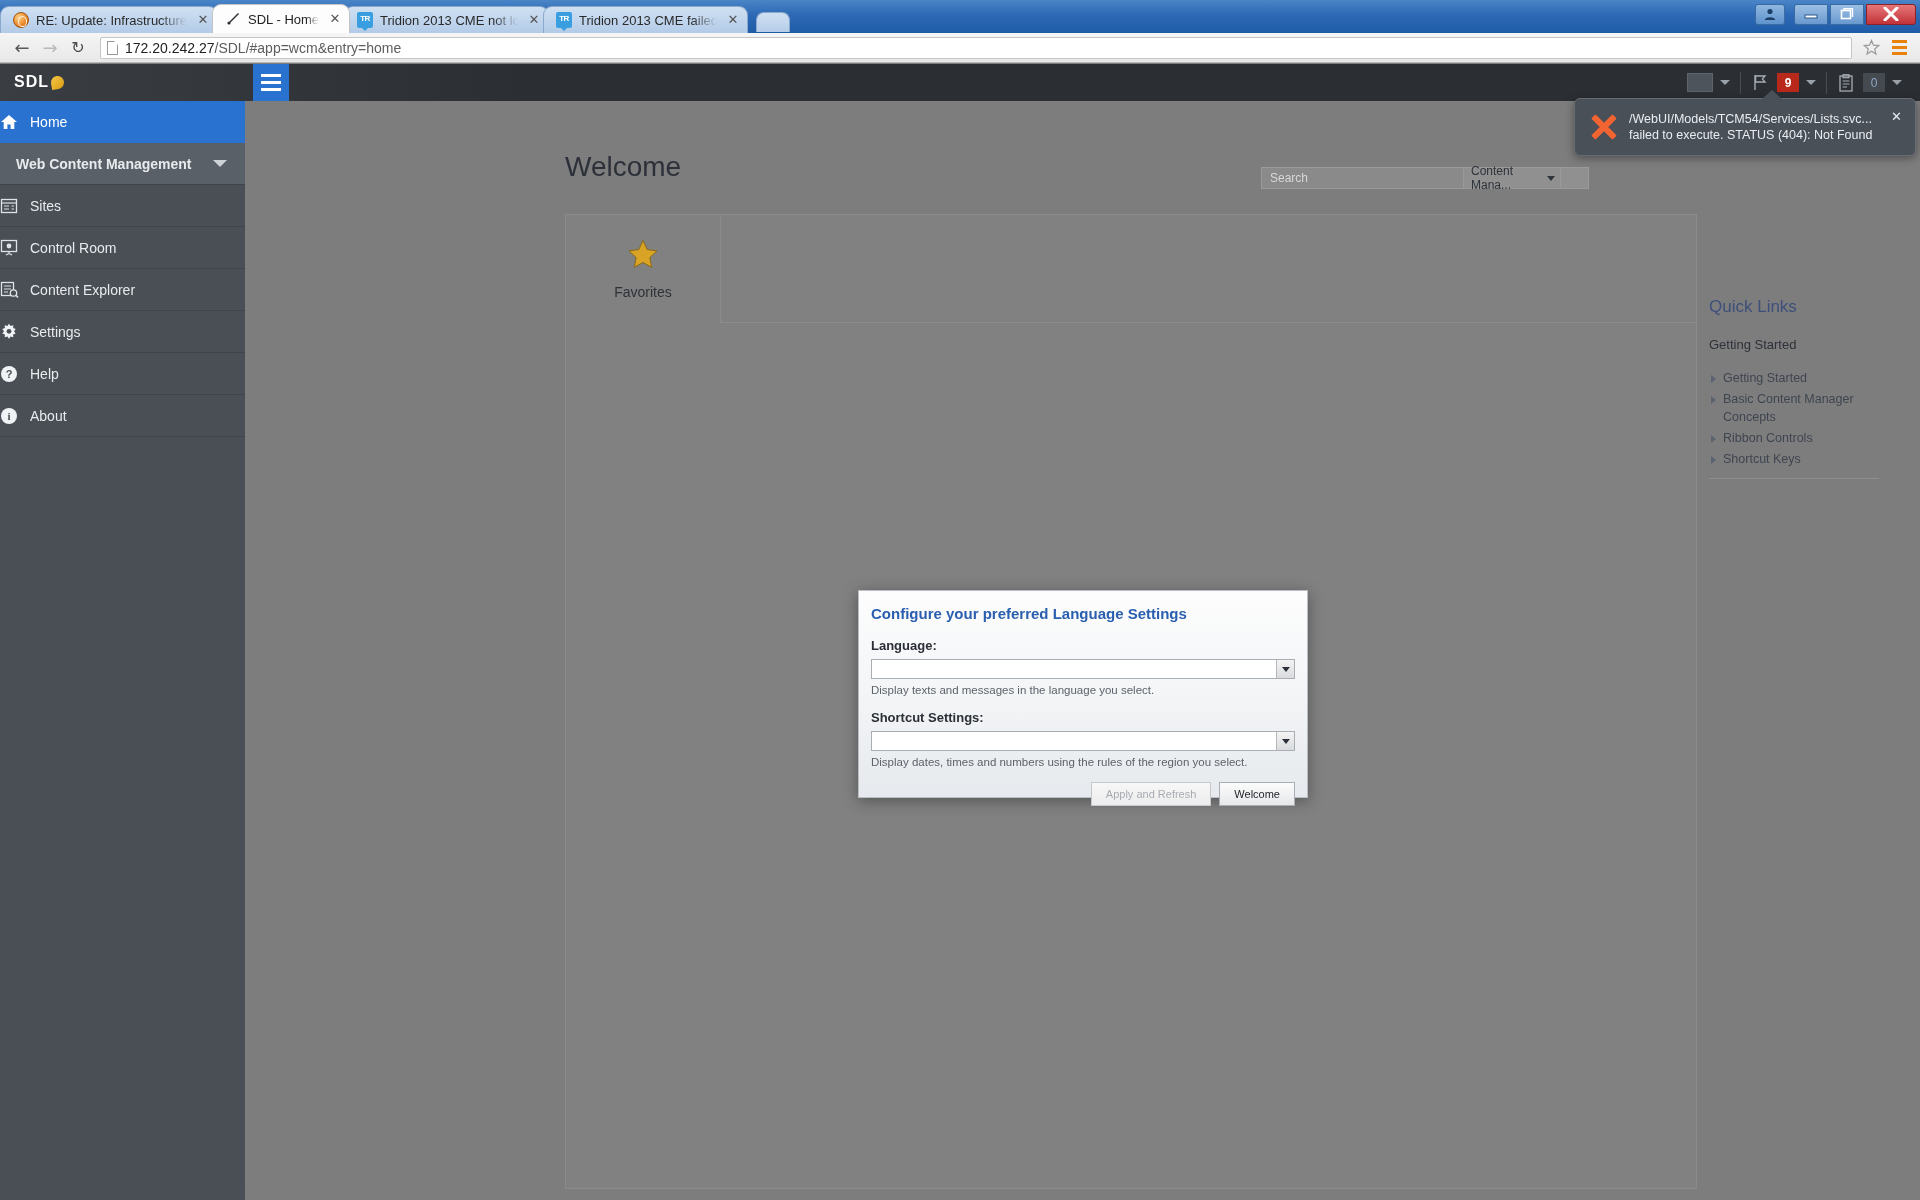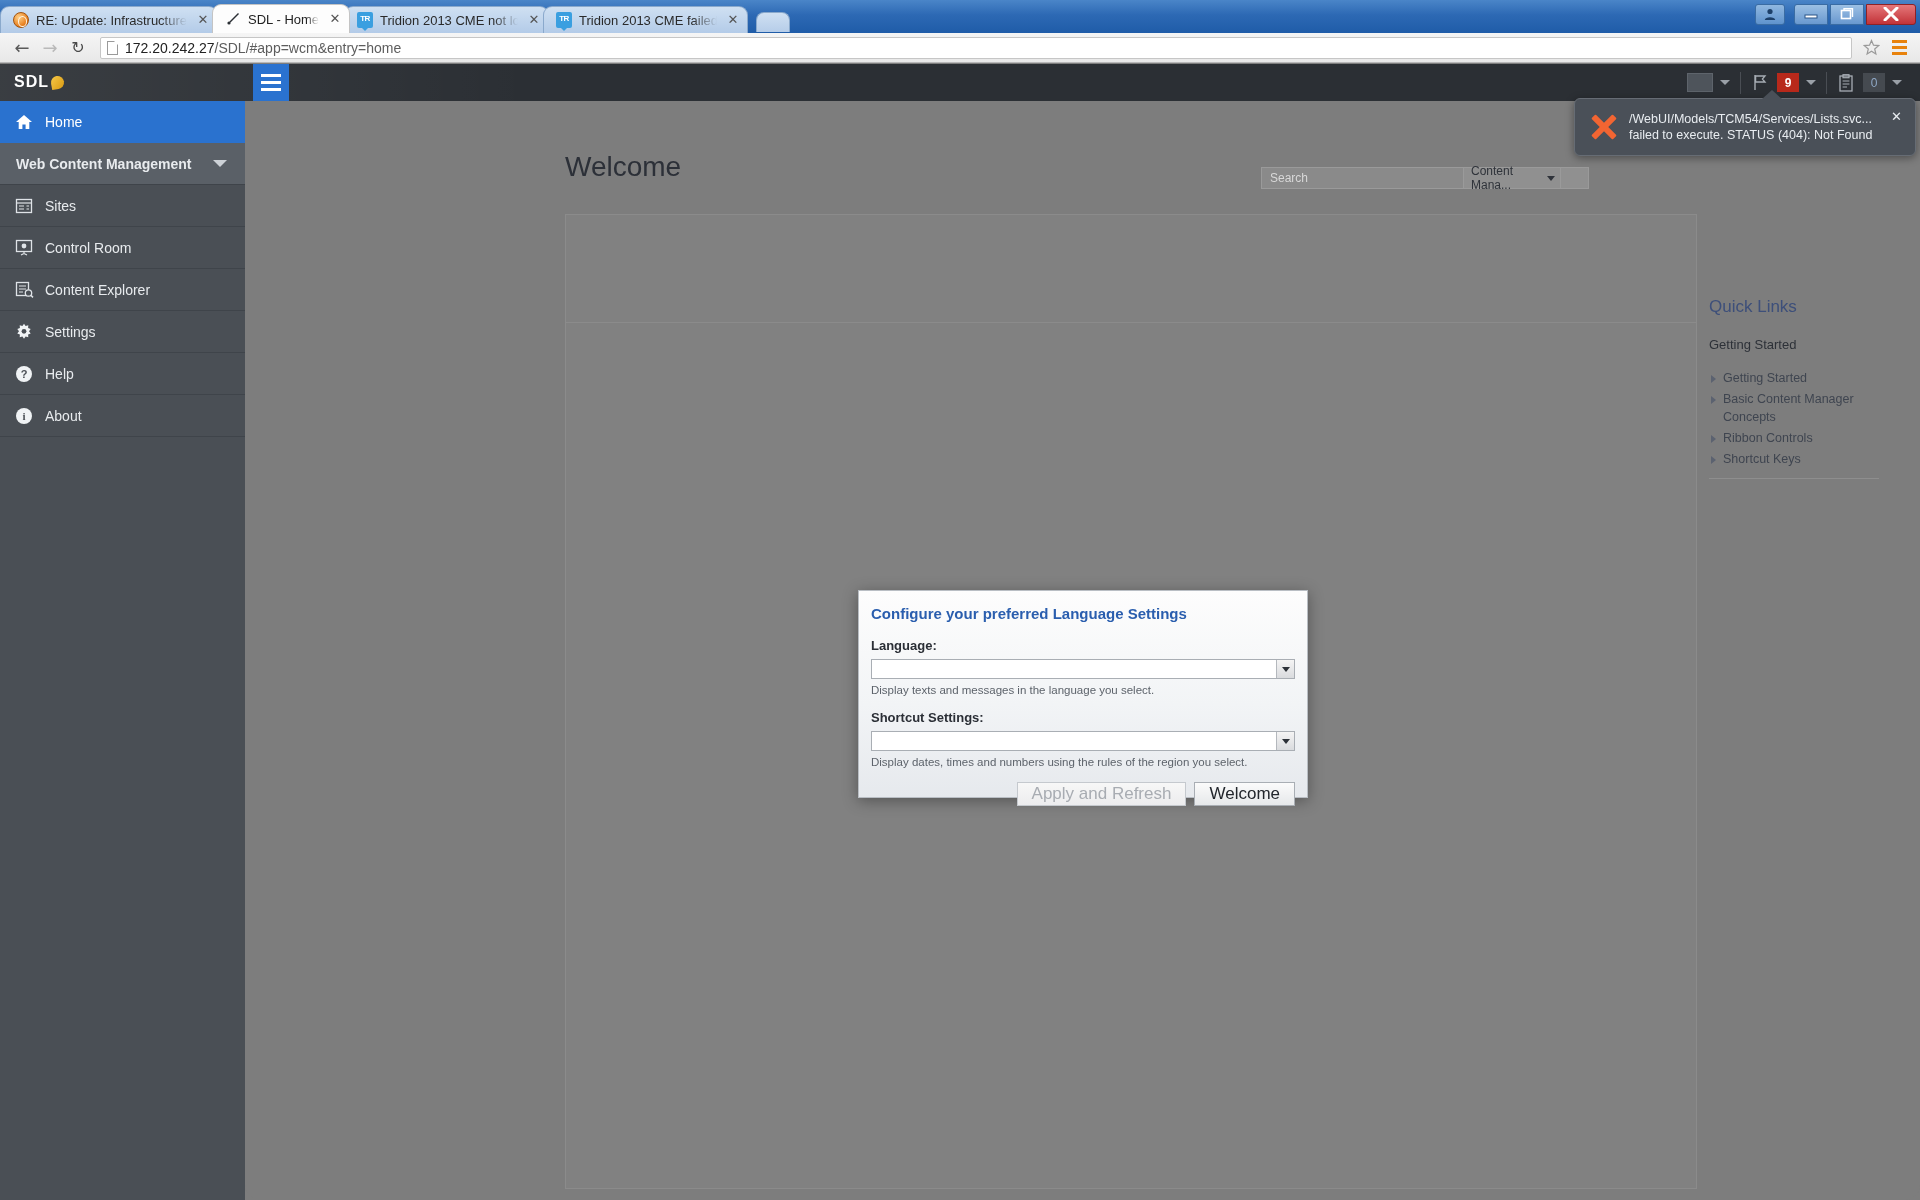--- a/index.html
+++ b/index.html
@@ -223,21 +223,21 @@
   .err-close { flex:0 0 14px; color:#e9edf1; font-size:13px; font-weight:bold; line-height:14px; cursor:pointer;
     font-family:"DejaVu Sans",sans-serif; }
 
   
   .sidebar {
     position: absolute; left: 0; top: 37px; width: 245px; height: 1099px;
     background: #4a4f55;
   }
   .nav-item {
     height: 42px; display: flex; align-items: center;
-    padding-left: 15px; color: #e8ebee; font-size: 14px;
+    color: #e8ebee; font-size: 14px;
     border-bottom: 1px solid #3f444a;
   }
   .nav-item .ni-icon { width: 30px; flex:0 0 30px; display:flex; align-items:center; }
   .nav-item.home { background: #2a72cf; height: 42px; border-bottom: none; color:#fff; }
   .nav-item.group {
     background: #5a6067; height: 42px; font-weight: bold; padding-left: 16px;
     border-bottom: 1px solid #3f444a; justify-content: space-between; padding-right: 18px;
   }
   .nav-item.group .gcaret {
     width:0; height:0; border-left:7px solid transparent; border-right:7px solid transparent;
@@ -330,21 +330,21 @@
     width: 18px; background: linear-gradient(to bottom,#f4f4f4,#d9dbde);
     border-left:1px solid #b4b8bd; display:flex; align-items:center; justify-content:center;
   }
   .sel .btn i {
     width:0;height:0;border-left:4px solid transparent;border-right:4px solid transparent;
     border-top:5px solid #2c3138;
   }
   .hint { font-size: 11.5px; color:#5d636b; margin-bottom: 14px; }
   .modal-actions { display:flex; justify-content:flex-end; gap: 8px; margin-top: 4px; }
   .dlg-btn {
-    height: 24px; padding: 8px 14px; font-size: 17px;
+    height: 24px; padding: 8px 14px; font-size: 11px;
     background: linear-gradient(to bottom,#fbfbfb,#e6e8ea);
     border:1px solid #a9aeb4; color:#22262c;
     display:flex; align-items:center; justify-content:center;
   }
   .dlg-btn.disabled { color:#a8acb2; background:linear-gradient(to bottom,#f7f7f7,#ececee); border-color:#c5c9ce; }
 </style>
 </head>
 <body>
 
 <div class="browser">
@@ -572,20 +572,28 @@
         <div class="search-input">Search</div>
         <div class="search-scope">
           <span>Content Mana...</span>
           <span class="sc"></span>
         </div>
         <div class="search-go"></div>
       </div>
 
       <div class="panel">
         <div class="tiles">
+          <div class="tile">
+            <span class="star">
+              <svg width="32" height="31" viewBox="0 0 32 31">
+                  <path d="M16 1.5 L20.2 10.6 L30 11.9 L22.8 18.6 L24.7 28.3 L16 23.5 L7.3 28.3 L9.2 18.6 L2 11.9 L11.8 10.6 Z" fill="#d9a325" stroke="#8a6a17" stroke-width="1"></path>
+                </svg>
+            </span>
+            <span class="tlabel">Favorites</span>
+          </div>
           <div class="tile-empty"></div>
         </div>
       </div>
 
       <div class="quick">
         <h3>Quick Links</h3>
         <div class="gs">Getting Started</div>
         <ul>
           <li>Getting Started</li>
           <li>Basic Content Manager Concepts</li>

